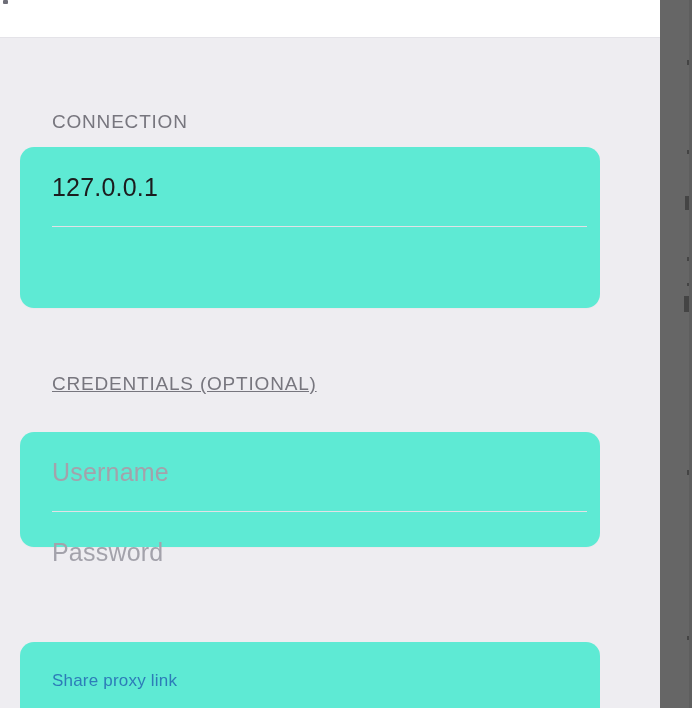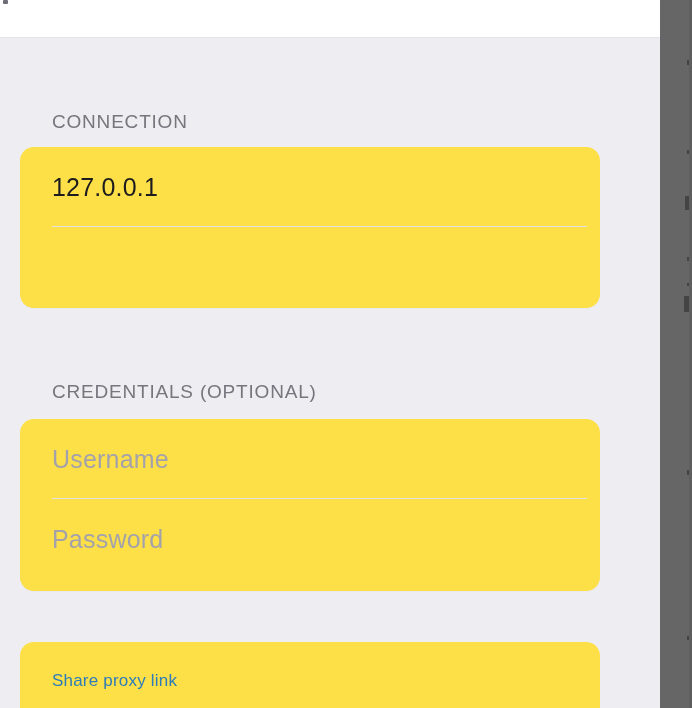--- a/index.html
+++ b/index.html
@@ -95,33 +95,33 @@
   .section-title {
     position: absolute;
     left: 52px;
     font-size: 19px;
     letter-spacing: 0.8px;
     color: #77767e;
     font-weight: 400;
     white-space: nowrap;
   }
   #connection-title { top: 73px; }
-  #credentials-title { top: 343px; }
+  #credentials-title { top: 335px; text-decoration: underline; }
 
   .card {
     position: absolute;
     left: 20px;
     width: 580px;
-    background: #fde047;
+    background: #5eead4;
     border-radius: 14px;
     box-sizing: border-box;
     box-shadow: 0 1px 1px rgba(0,0,0,0.02);
   }
   #connection-card { top: 109px; height: 161px; }
-  #credentials-card { top: 381px; height: 172px; }
+  #credentials-card { top: 394px; height: 115px; }
   #share-card { top: 604px; height: 104px; border-radius: 14px 14px 0 0; }
 
   .field-row {
     position: relative;
     height: 80px;
     display: flex;
     align-items: center;
     padding-left: 32px;
     box-sizing: border-box;
   }

